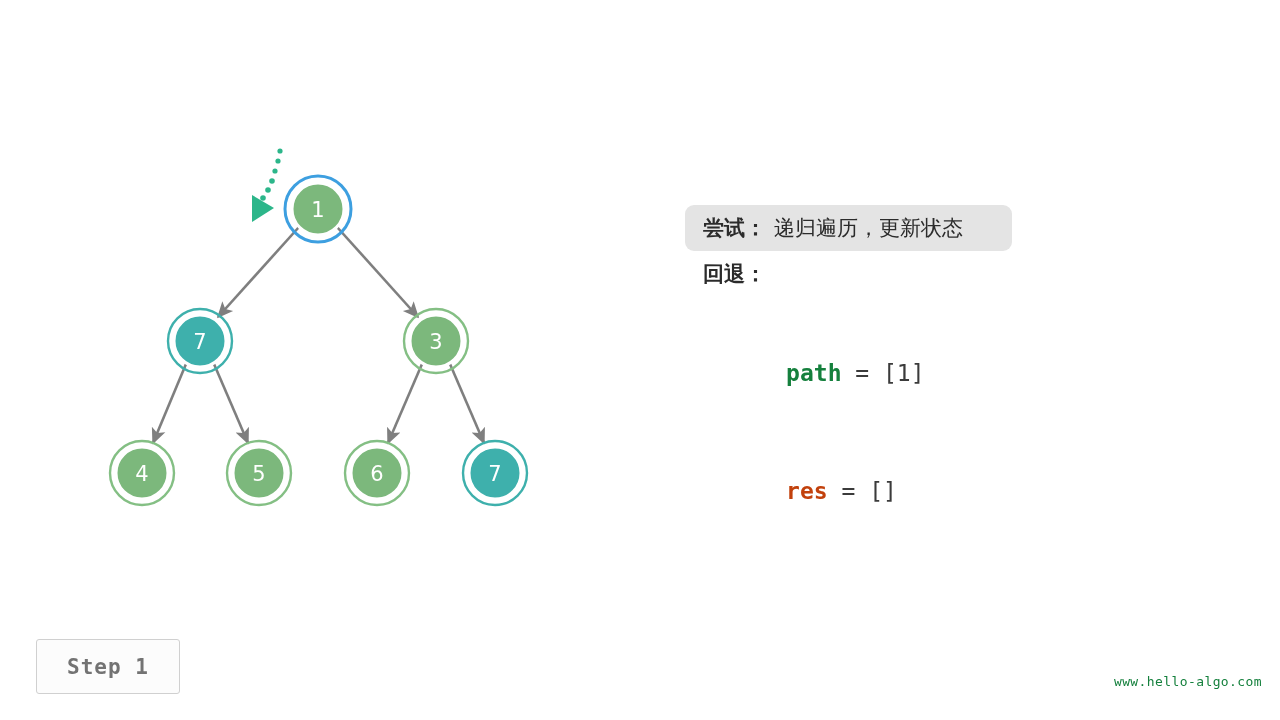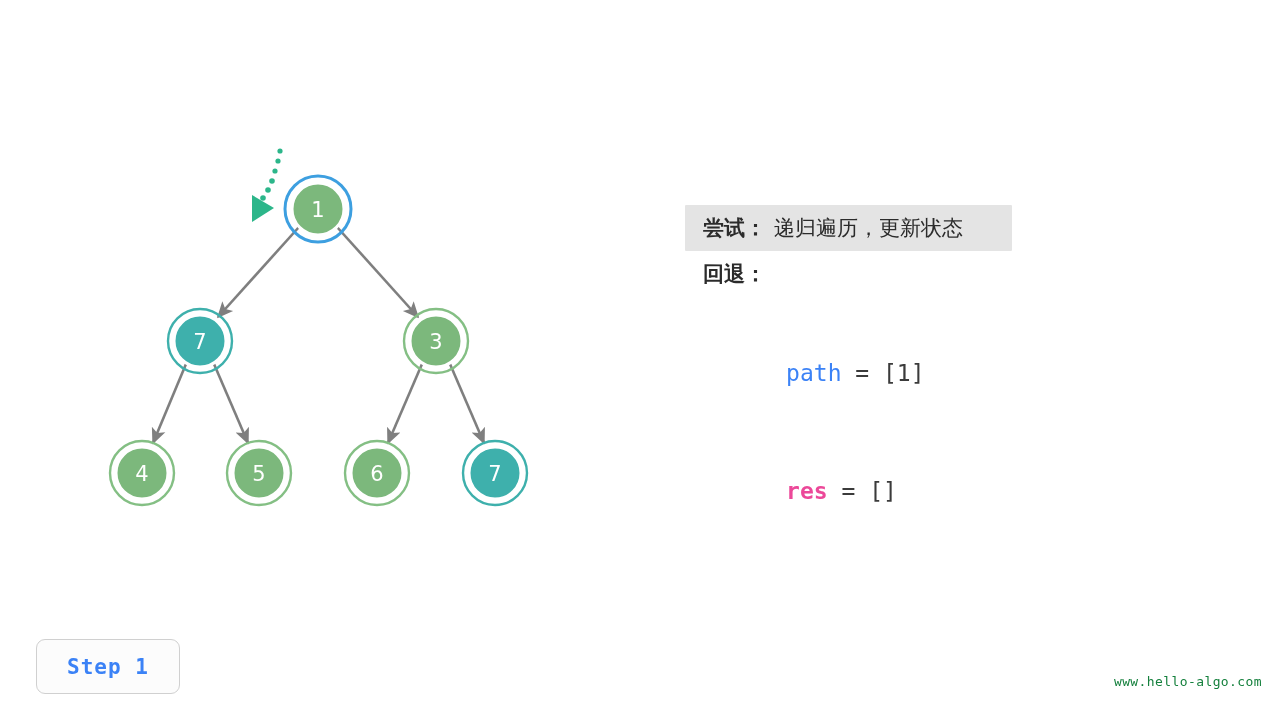--- a/index.html
+++ b/index.html
@@ -45,21 +45,21 @@
     align-items: center;
     padding: 0 18px;
     box-sizing: border-box;
     font-size: 21px;
     color: #2b2b2b;
     white-space: nowrap;
     width: 327px;
   }
   .desc-row.highlight {
     background: #e4e4e4;
-    border-radius: 1px;
+    border-radius: 9px;
   }
   .desc-key {
     font-weight: bold;
     font-family: "DejaVu Sans", "Liberation Sans", sans-serif;
   }
   .desc-val {
     font-weight: normal;
     font-family: "DejaVu Sans", "Liberation Sans", sans-serif;
     margin-left: 8px;
   }
@@ -67,41 +67,41 @@
   .code-line {
     font-family: "DejaVu Sans Mono", "Liberation Mono", monospace;
     font-size: 23px;
     white-space: pre;
     height: 36px;
     line-height: 36px;
     padding-left: 18px;
   }
   #code-path { margin-top: 22px; }
   #code-res  { margin-top: 82px; }
-  .var-path { color: #3b82f6; font-weight: normal; }
-  .var-res  { color: #ec4899; font-weight: bold; }
+  .var-path { color: #15803d; font-weight: bold; }
+  .var-res  { color: #c2410c; font-weight: bold; }
   .code-rest { color: #3b3b3b; }
 
   
   #step-badge {
     position: absolute;
     left: 36px;
     top: 639px;
     width: 144px;
     height: 55px;
     border: 1px solid #d0d0d0;
-    border-radius: 9px;
+    border-radius: 3px;
     background: #fcfcfc;
     display: flex;
     align-items: center;
     justify-content: center;
     font-family: "DejaVu Sans Mono", "Liberation Mono", monospace;
     font-size: 21px;
     font-weight: bold;
-    color: #3b82f6;
+    color: #737373;
     letter-spacing: 1px;
     box-sizing: border-box;
   }
 
   
   #watermark {
     position: absolute;
     right: 18px;
     bottom: 31px;
     font-family: "DejaVu Sans Mono", "Liberation Mono", monospace;

